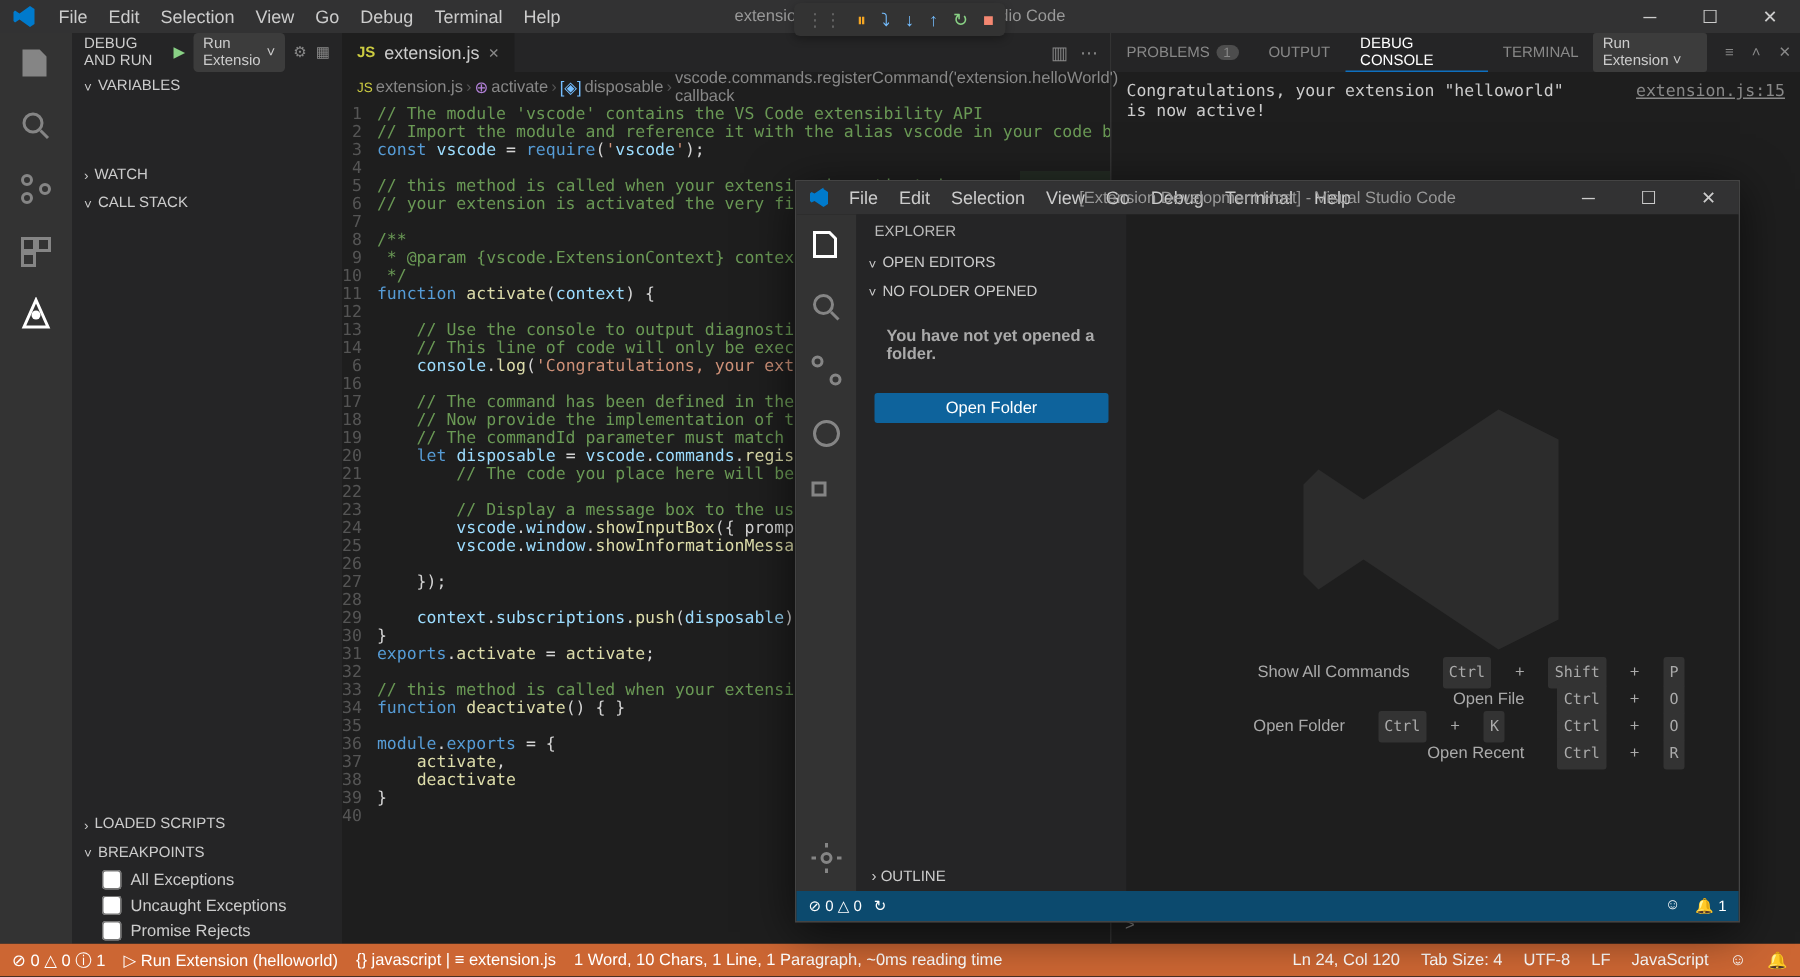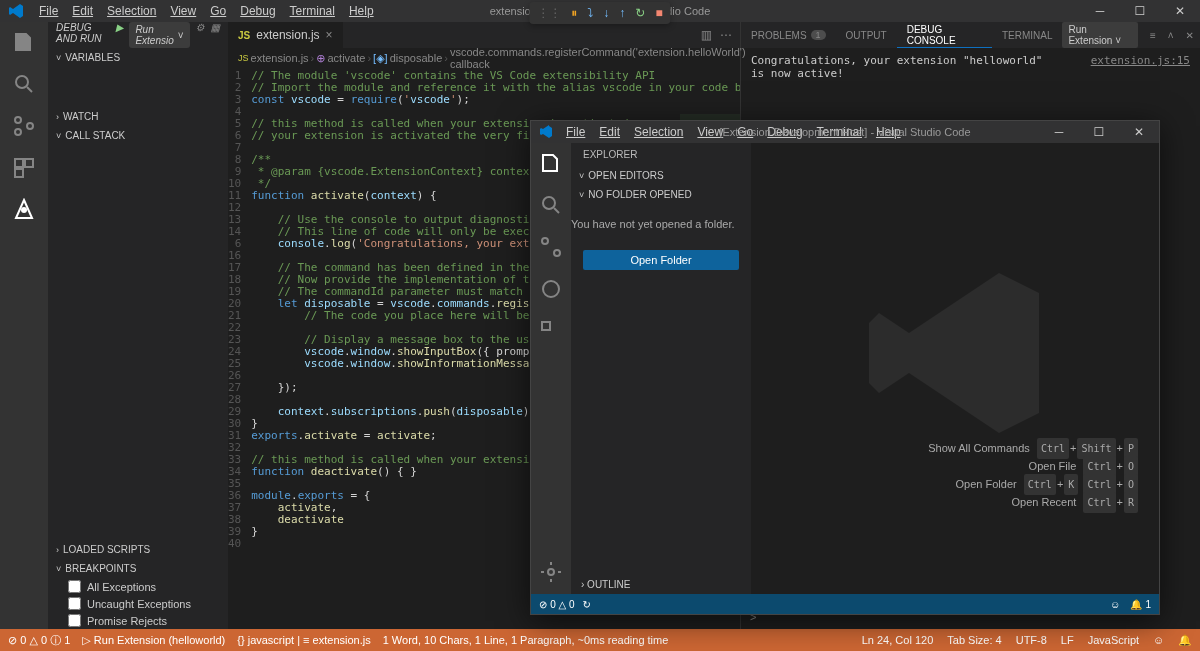--- a/index.html
+++ b/index.html
@@ -1,28 +1,28 @@
 <!DOCTYPE html>
 <html><head>
 <meta charset="utf-8">
 <style>
 * { margin: 0; padding: 0; box-sizing: border-box; }
 body { width: 1200px; height: 651px; background: #1e1e1e; font-family: "Segoe UI", sans-serif; font-size: 12px; color: #cccccc; overflow: hidden; position: relative; }
 .titlebar { height: 22px; background: #323233; display: flex; align-items: center; padding: 0 8px; }
 .titlebar .menu { display: flex; gap: 0; }
-.titlebar .menu span { padding: 0 7px; cursor: pointer; text-decoration: underline; }
+.titlebar .menu span { padding: 0 7px; cursor: pointer; }
 .titlebar .title { position: absolute; left: 50%; transform: translateX(-50%); font-size: 11px; color: #999; }
 .titlebar .wincontrols { position: absolute; right: 0; display: flex; }
 .titlebar .wincontrols span { width: 40px; height: 22px; display: flex; align-items: center; justify-content: center; cursor: pointer; }
 .main { display: flex; height: 607px; }
 .activitybar { width: 48px; background: #333333; display: flex; flex-direction: column; align-items: center; padding-top: 8px; gap: 18px; }
 .activitybar .ico { width: 24px; height: 24px; color: #858585; cursor: pointer; }
 .activitybar .ico.active { color: #fff; }
 .sidebar { width: 180px; background: #252526; display: flex; flex-direction: column; }
-.sidebar-header { height: 26px; display: flex; padding: 0 8px; font-size: 10px; gap: 6px; font-style: italic; }
+.sidebar-header { height: 26px; display: flex; align-items: center; padding: 0 8px; font-size: 10px; gap: 6px; }
 .sidebar-header .dropdown { background: #3c3c3c; padding: 2px 6px; border-radius: 3px; display: flex; align-items: center; gap: 4px; }
 .sidebar-header .toolbar-icons { margin-left: auto; display: flex; gap: 6px; color: #888; }
 .section-head { font-size: 10px; padding: 4px 8px; cursor: pointer; display: flex; align-items: center; gap: 4px; color: #ccc; }
 .section-head .chev { font-size: 9px; }
 .breakpoint-item { padding: 2px 20px; font-size: 11px; display: flex; align-items: center; gap: 6px; }
 .breakpoint-item input { accent-color: #007acc; }
 .editor { flex: 1; background: #1e1e1e; display: flex; flex-direction: column; position: relative; min-width: 0; }
 .tabs { height: 26px; background: #252526; display: flex; align-items: center; }
 .tab { height: 26px; background: #1e1e1e; display: flex; align-items: center; padding: 0 10px; gap: 6px; font-size: 12px; }
 .tab .fileicon { color: #cbcb41; font-weight: bold; font-size: 10px; }
@@ -58,25 +58,25 @@
 .devhost { position: absolute; left: 530px; top: 120px; width: 630px; height: 495px; background: #1e1e1e; box-shadow: 0 6px 30px rgba(0,0,0,.6); z-index: 50; display: flex; flex-direction: column; border: 1px solid #444; }
 .devhost .titlebar { height: 22px; background: #323233; }
 .devhost-body { flex: 1; display: flex; position: relative; }
 .devhost .activitybar { width: 40px; }
 .devhost .explorer { width: 180px; background: #252526; display: flex; flex-direction: column; font-size: 10px; }
 .devhost .explorer-title { padding: 6px 12px; font-size: 10px; color: #bbb; }
 .devhost .openfolder-btn { margin: 6px 12px; background: #0e639c; color: #fff; text-align: center; padding: 4px 0; cursor: pointer; border-radius: 2px; font-size: 11px; }
 .devhost .editor-area { flex: 1; background: #1e1e1e; position: relative; }
 .devhost .inputbox { position: absolute; top: 4px; left: 4px; right: 4px; background: #3c3c3c; border: 1px solid #0e70c0; padding: 3px 6px; color: #ccc; font-size: 11px; }
 .devhost .input-hint { position: absolute; top: 26px; left: 4px; right: 4px; background: #252526; padding: 4px 8px; font-size: 11px; color: #aaa; box-shadow: 0 3px 8px rgba(0,0,0,.4); }
-.devhost .nofolder-msg { padding: 14px 0; font-size: 11px; color: #aaa; }
+.devhost .nofolder-msg { padding: 14px 20px; font-size: 11px; color: #aaa; font-weight: bold; }
 .devhost .watermark-logo { position: absolute; right: 100px; top: 110px; width: 200px; height: 200px; opacity: 0.06; }
 .devhost .commands { position: absolute; right: 20px; bottom: 80px; text-align: right; font-size: 11px; color: #aaa; }
 .devhost .commands .row { margin: 6px 0; }
-.devhost .commands kbd { background: #333; border-radius: 2px; padding: 5px 4px; font-size: 10px; margin: 0 1px; }
+.devhost .commands kbd { background: #333; border-radius: 2px; padding: 5px 4px; font-size: 10px; margin: 0 16px; }
 .devhost .outline-head { font-size: 10px; padding: 4px 10px; color: #ccc; }
 .devhost-status { height: 20px; background: #0c4a6e; display: flex; align-items: center; padding: 0 8px; color: #fff; font-size: 10px; gap: 8px; }
 .devhost-status .right { margin-left: auto; display: flex; gap: 10px; }
 </style>
 </head>
 <body>
 
 <div class="titlebar">
   <svg width="16" height="16" style="margin-right:8px">
       <path fill="#007acc" d="M12 1l3 2v10l-3 2-7-5-3 2-1-1V5l1-1 3 2 7-5z"></path>

